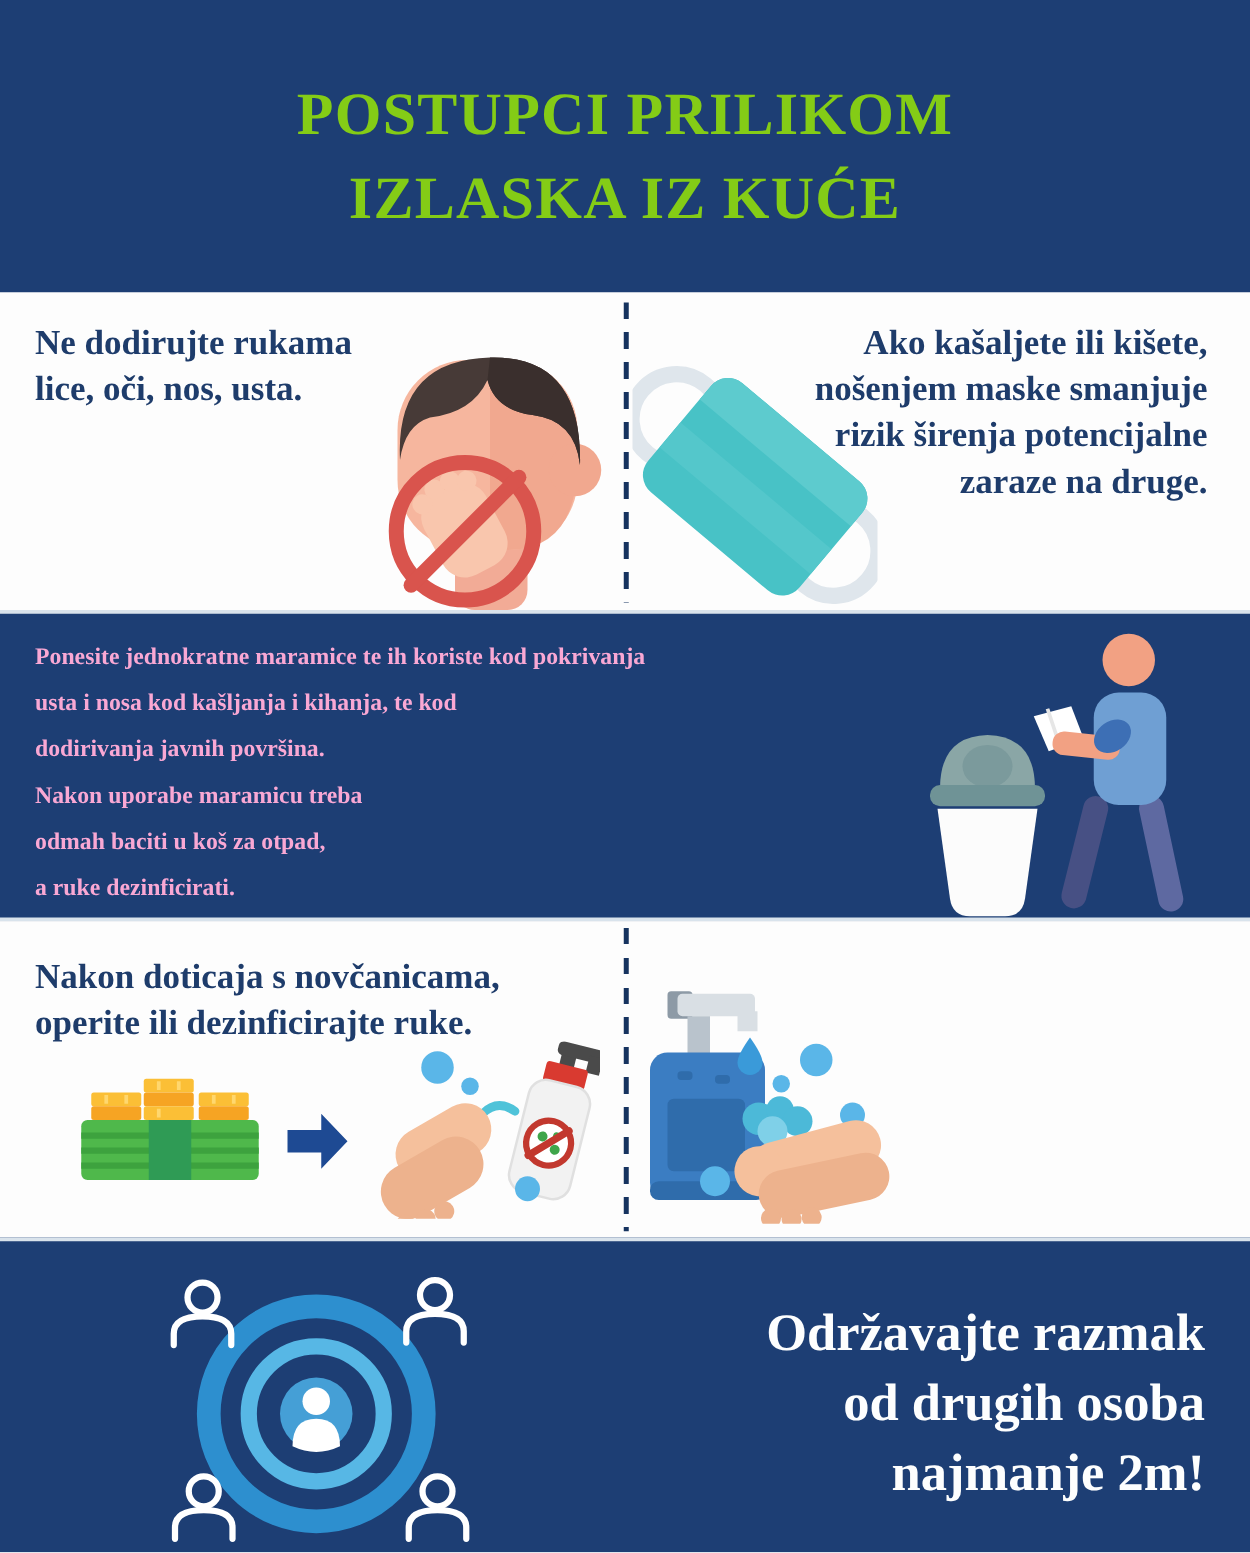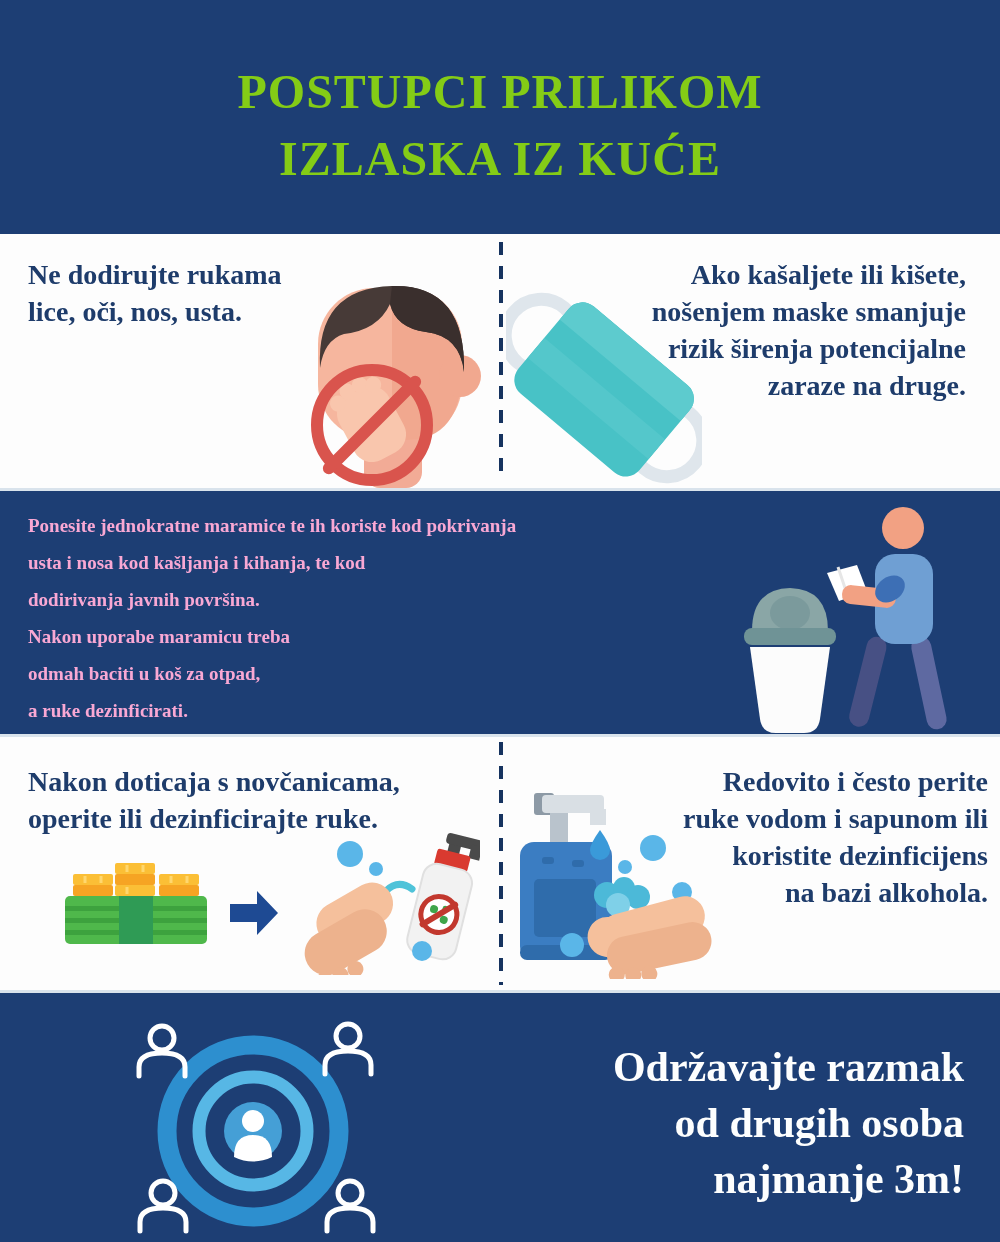--- a/index.html
+++ b/index.html
@@ -120,24 +120,20 @@
         <ellipse cx="48" cy="112" rx="20" ry="17" fill="#7b9a9c"></ellipse>
         <rect x="2" y="127" width="92" height="17" rx="8" fill="#6f9396"></rect>
         <path d="M8,146 L18,218 Q20,232 34,232 L62,232 Q76,232 78,218 L88,146 Z" fill="#fcfcfc"></path>
       </g>
     </svg>
   </div>
 
   <div class="sec sec-row2">
     <div class="txt txt-navy r2-left-text">Nakon doticaja s novčanicama,
 operite ili dezinficirajte ruke.</div>
-    <div class="txt txt-navy r2-right-text">Redovito i često perite
-ruke vodom i sapunom ili
-koristite dezinficijens
-na bazi alkohola.</div>
     <div class="divider divider-r2"></div>
 
     <svg class="ill ill-money" width="420" height="142" viewBox="0 0 420 142">
       <g>
         <g fill="#f6a423">
           <rect x="13" y="41" width="40" height="11" rx="2" fill="#fbbf36"></rect>
           <rect x="13" y="52" width="40" height="11" rx="2"></rect>
           <rect x="55" y="30" width="40" height="11" rx="2" fill="#fbbf36"></rect>
           <rect x="55" y="41" width="40" height="11" rx="2"></rect>
           <rect x="55" y="52" width="40" height="11" rx="2" fill="#fbbf36"></rect>
@@ -220,21 +216,21 @@
           <circle cx="116" cy="182" r="8" fill="#edb28d"></circle>
           <circle cx="132" cy="184" r="8" fill="#edb28d"></circle>
         </g>
       </g>
     </svg>
   </div>
 
   <div class="sec sec-footer">
     <div class="txt footer-text">Održavajte razmak
 od drugih osoba
-najmanje 3m!</div>
+najmanje 2m!</div>
 
     <svg class="ill ill-target" width="250" height="228" viewBox="0 0 250 228">
       <g>
         <circle cx="123" cy="122" r="86" fill="none" stroke="#2d8fcf" stroke-width="19"></circle>
         <circle cx="123" cy="122" r="54" fill="none" stroke="#57b7e5" stroke-width="13"></circle>
         <circle cx="123" cy="122" r="29" fill="#459fd6"></circle>
       </g>
       <g fill="#ffffff">
         <circle cx="123" cy="112" r="11"></circle>
         <path d="M104,148 q0,-22 19,-22 q19,0 19,22 q-19,9 -38,0 z"></path>

